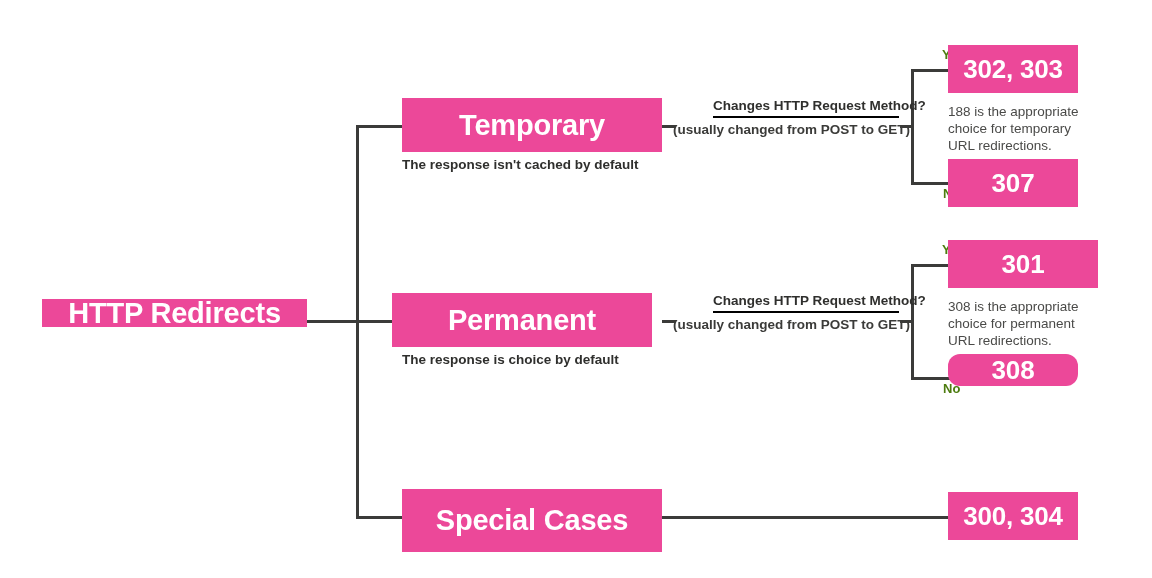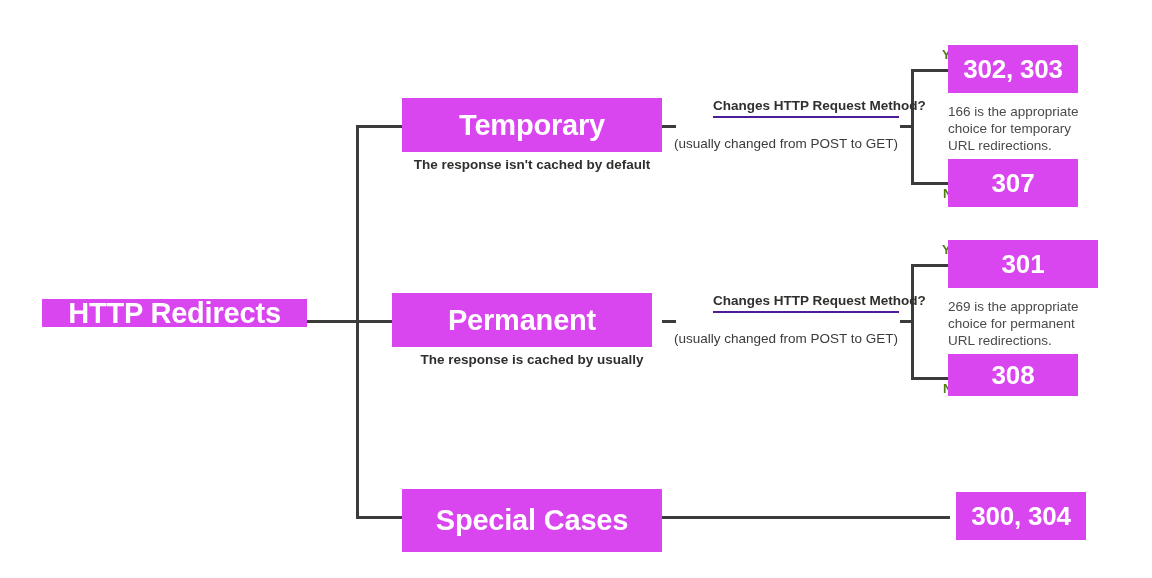--- a/index.html
+++ b/index.html
@@ -16,63 +16,62 @@
   }
 
   
   .line{position:absolute;background:#3b3b39;}
   .line.h{height:3px;}
   .line.v{width:3px;}
 
   
   .node{
     position:absolute;
-    background:#d946ef;
+    background:#ec4899;
     color:#ffffff;
     display:flex;
     align-items:center;
     justify-content:center;
     font-weight:bold;
     letter-spacing:-0.2px;
     text-align:center;
     box-sizing:border-box;
   }
   .node.root{font-size:29px;}
   .node.branch{font-size:29px;}
   .node.code{font-size:26px;}
 
   
   .caption{
     position:absolute;
     color:#2f2f2d;
     font-size:13.5px;
     font-weight:bold;
-    text-align:center;
     white-space:nowrap;
   }
 
   
   .decision{
     position:absolute;
     text-align:center;
     white-space:nowrap;
   }
   .decision .q{
     color:#2f2f2d;
     font-size:13.5px;
     font-weight:bold;
     padding-bottom:3px;
-    border-bottom:2px solid #4c1d95;
+    border-bottom:2px solid #000000;
     margin-left:40px;
   }
   .decision .sub{
     color:#3b3b39;
     font-size:13.5px;
-    font-weight:normal;
-    padding-top:18px;
+    font-weight:bold;
+    padding-top:4px;
   }
 
   
   .edge-label{
     position:absolute;
     color:#4d7c0f;
     font-size:13px;
     font-weight:bold;
     white-space:nowrap;
     margin-left:28px;
@@ -131,46 +130,46 @@
     <div class="q">Changes HTTP Request Method?</div>
     <div class="sub">(usually changed from POST to GET)</div>
   </div>
 
   <div class="edge-label" style="left:914px; top:47px;">Yes</div>
   <div class="edge-label" style="left:915px; top:186px;">No</div>
 
   <div class="node code" style="left:948px; top:45px; width:130px; height:48px;">
     <span>302, 303</span>
   </div>
-  <div class="note" style="left:948px; top:103px;">166 is the appropriate choice for temporary URL redirections.</div>
+  <div class="note" style="left:948px; top:103px;">188 is the appropriate choice for temporary URL redirections.</div>
   <div class="node code" style="left:948px; top:159px; width:130px; height:48px;">
     <span>307</span>
   </div>
 
   <div class="node branch" style="left:392px; top:293px; width:260px; height:54px;">
     <span>Permanent</span>
   </div>
-  <div class="caption" style="left:402px; top:352px; width:260px;">The response is cached by usually</div>
+  <div class="caption" style="left:402px; top:352px; width:260px;">The response is choice by default</div>
 
   <div class="decision" style="left:673px; top:293px; width:226px;">
     <div class="q">Changes HTTP Request Method?</div>
     <div class="sub">(usually changed from POST to GET)</div>
   </div>
 
   <div class="edge-label" style="left:914px; top:242px;">Yes</div>
   <div class="edge-label" style="left:915px; top:381px;">No</div>
 
   <div class="node code" style="left:948px; top:240px; width:150px; height:48px;">
     <span>301</span>
   </div>
-  <div class="note" style="left:948px; top:298px;">269 is the appropriate choice for permanent URL redirections.</div>
-  <div class="node code" style="left:948px; top:354px; width:130px; height:42px;">
+  <div class="note" style="left:948px; top:298px;">308 is the appropriate choice for permanent URL redirections.</div>
+  <div class="node code" style="left:948px; top:354px; width:130px; height:32px;border-radius:12px;">
     <span>308</span>
   </div>
 
   <div class="node branch" style="left:402px; top:489px; width:260px; height:63px;">
     <span>Special Cases</span>
   </div>
-  <div class="node code" style="left:948px; top:492px; width:130px; height:48px;margin-left:8px;">
+  <div class="node code" style="left:948px; top:492px; width:130px; height:48px;">
     <span>300, 304</span>
   </div>
 
 </div>
 
 </body></html>

